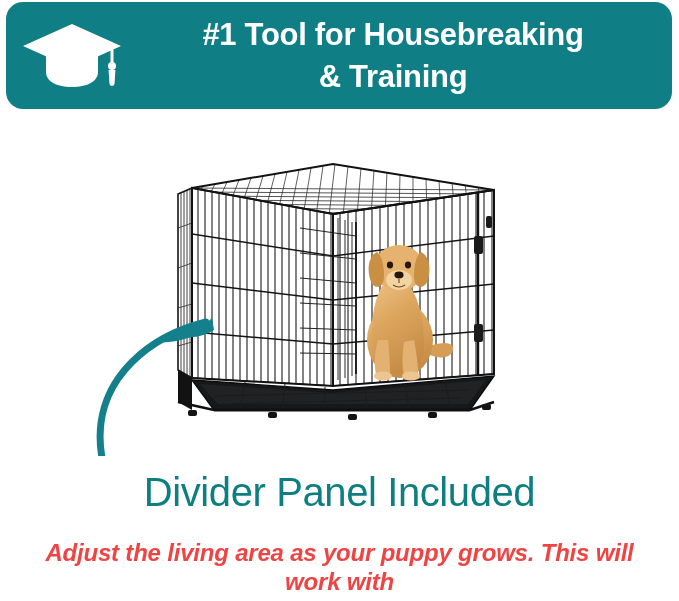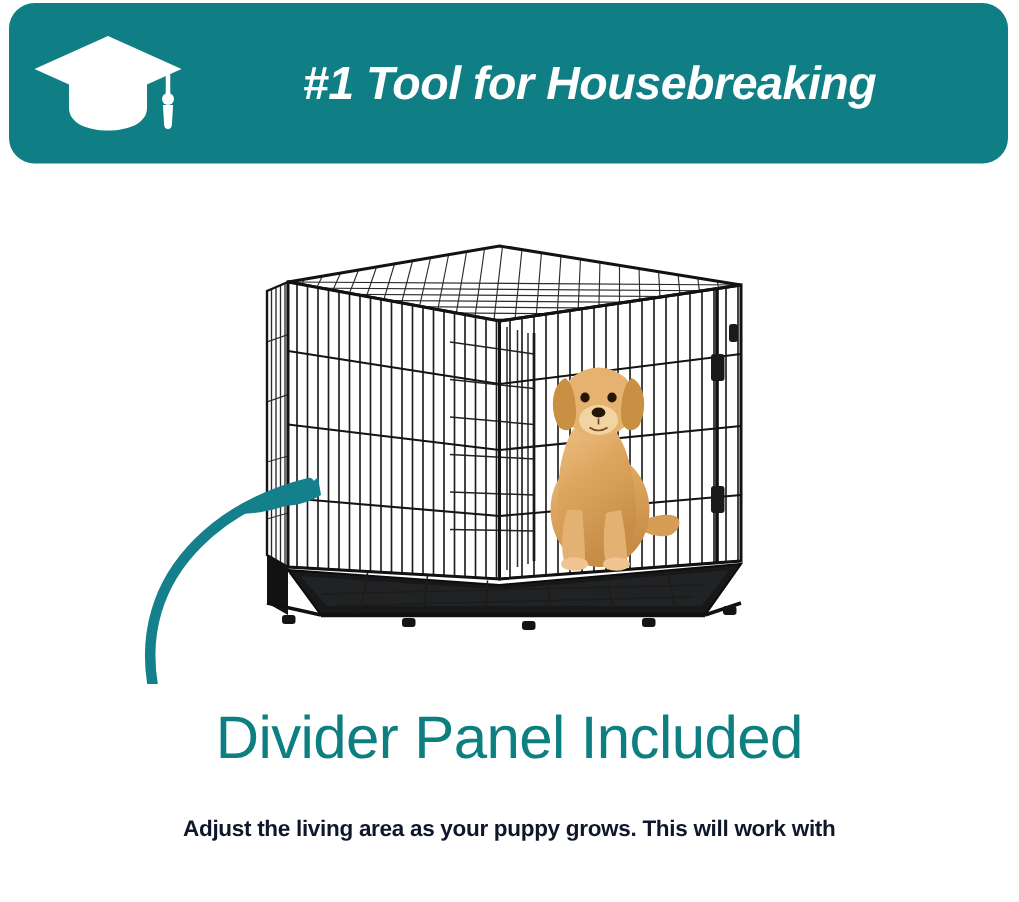--- a/index.html
+++ b/index.html
@@ -39,21 +39,20 @@
     position: absolute;
     left: 118px;
     top: 8px;
     width: 538px;
     height: 92px;
     display: flex;
     flex-direction: column;
     align-items: center;
     justify-content: center;
     color: #ffffff;
-    font-style: italic;
     font-weight: bold;
     font-size: 31px;
     line-height: 42px;
     letter-spacing: -0.3px;
     text-align: center;
     white-space: nowrap;
     font-family: "Liberation Sans Narrow", "Liberation Sans", sans-serif;
   }
   .banner-line { display: block; }
 
@@ -78,23 +77,24 @@
     font-weight: normal;
     letter-spacing: -0.4px;
     font-family: "Liberation Sans Narrow", "Liberation Sans", sans-serif;
   }
   .subcopy {
     position: absolute;
     left: 30px;
     top: 538px;
     width: 619px;
     text-align: center;
-    color: #0f172a;
-    font-size: 15px;
+    color: #ef4444;
+    font-size: 24px;
     line-height: 29px;
+    font-style: italic;
     font-weight: bold;
     letter-spacing: -0.2px;
     font-family: "Liberation Sans Narrow", "Liberation Sans", sans-serif;
   }
   .subcopy-line { display: block; }
 </style>
 </head>
 <body>
 
 <div id="page">
@@ -109,20 +109,21 @@
 
       <path d="M92,30 L92,44" stroke="#ffffff" stroke-width="3" fill="none" stroke-linecap="round"></path>
 
       <circle cx="92" cy="46" r="4" fill="#ffffff"></circle>
 
       <path d="M88.6,50 L95.4,50 L94.6,63 C94.6,67 89.4,67 89.4,63 Z" fill="#ffffff"></path>
     </svg>
 
     <div class="banner-text">
       <span class="banner-line">#1 Tool for Housebreaking</span>
+      <span class="banner-line">&amp; Training</span>
     </div>
   </div>
 
   <div class="photo">
     <svg viewBox="0 0 679 338" width="679" height="338">
       <defs>
 
         <pattern id="vbars" x="0" y="0" width="7.2" height="10" patternUnits="userSpaceOnUse">
           <rect x="0" y="0" width="1.25" height="10" fill="#1b1b1b"></rect>
         </pattern>

